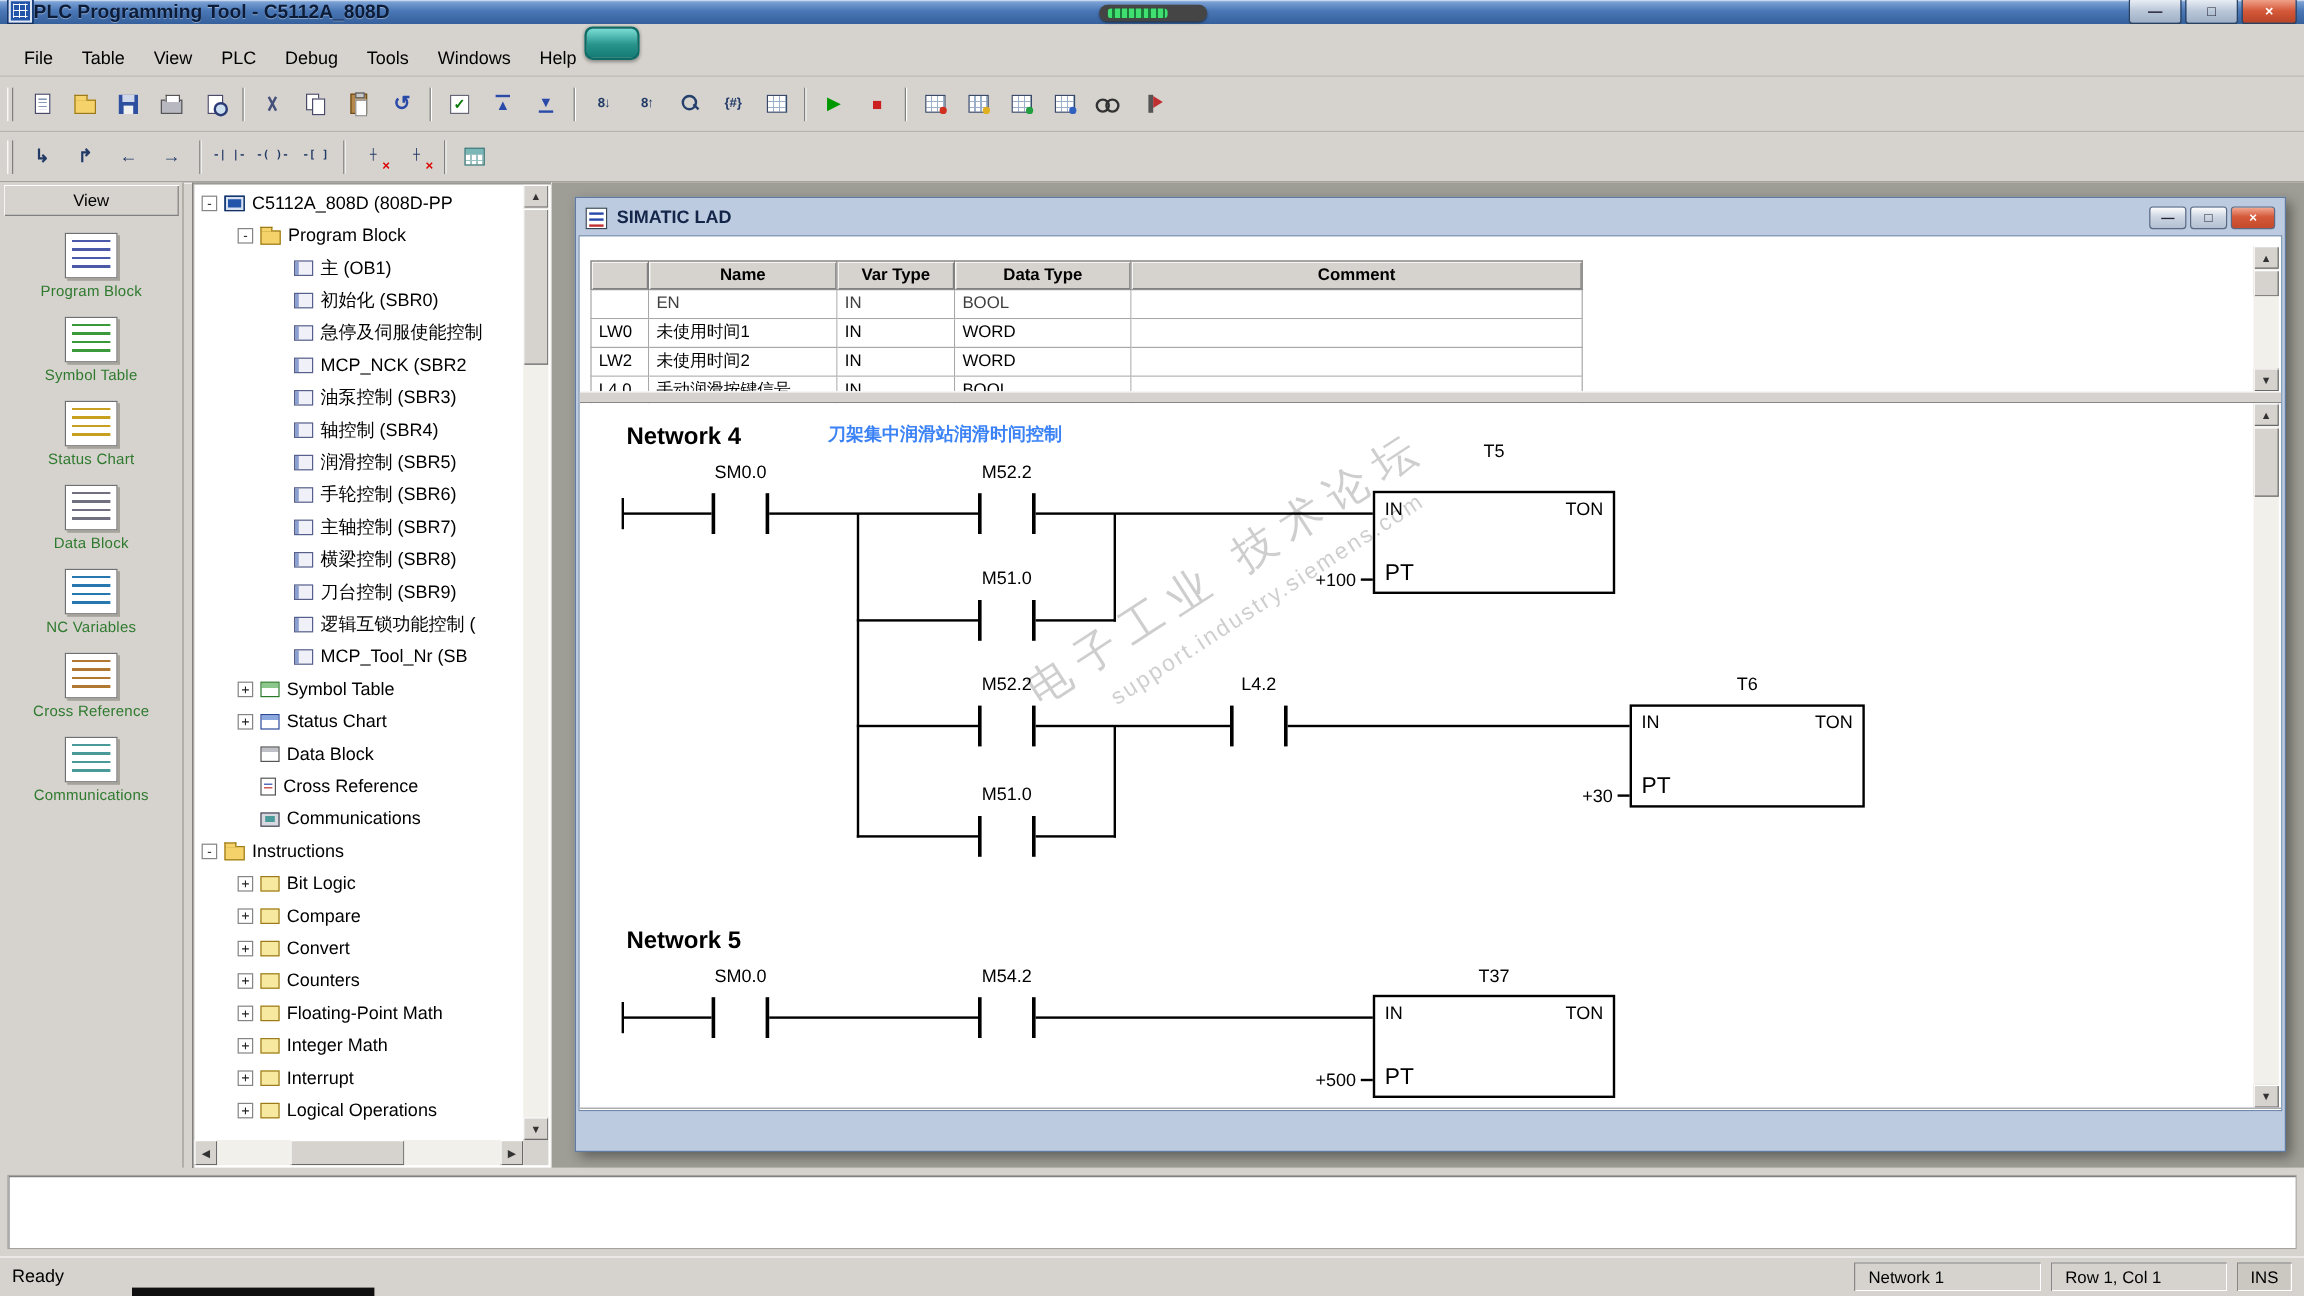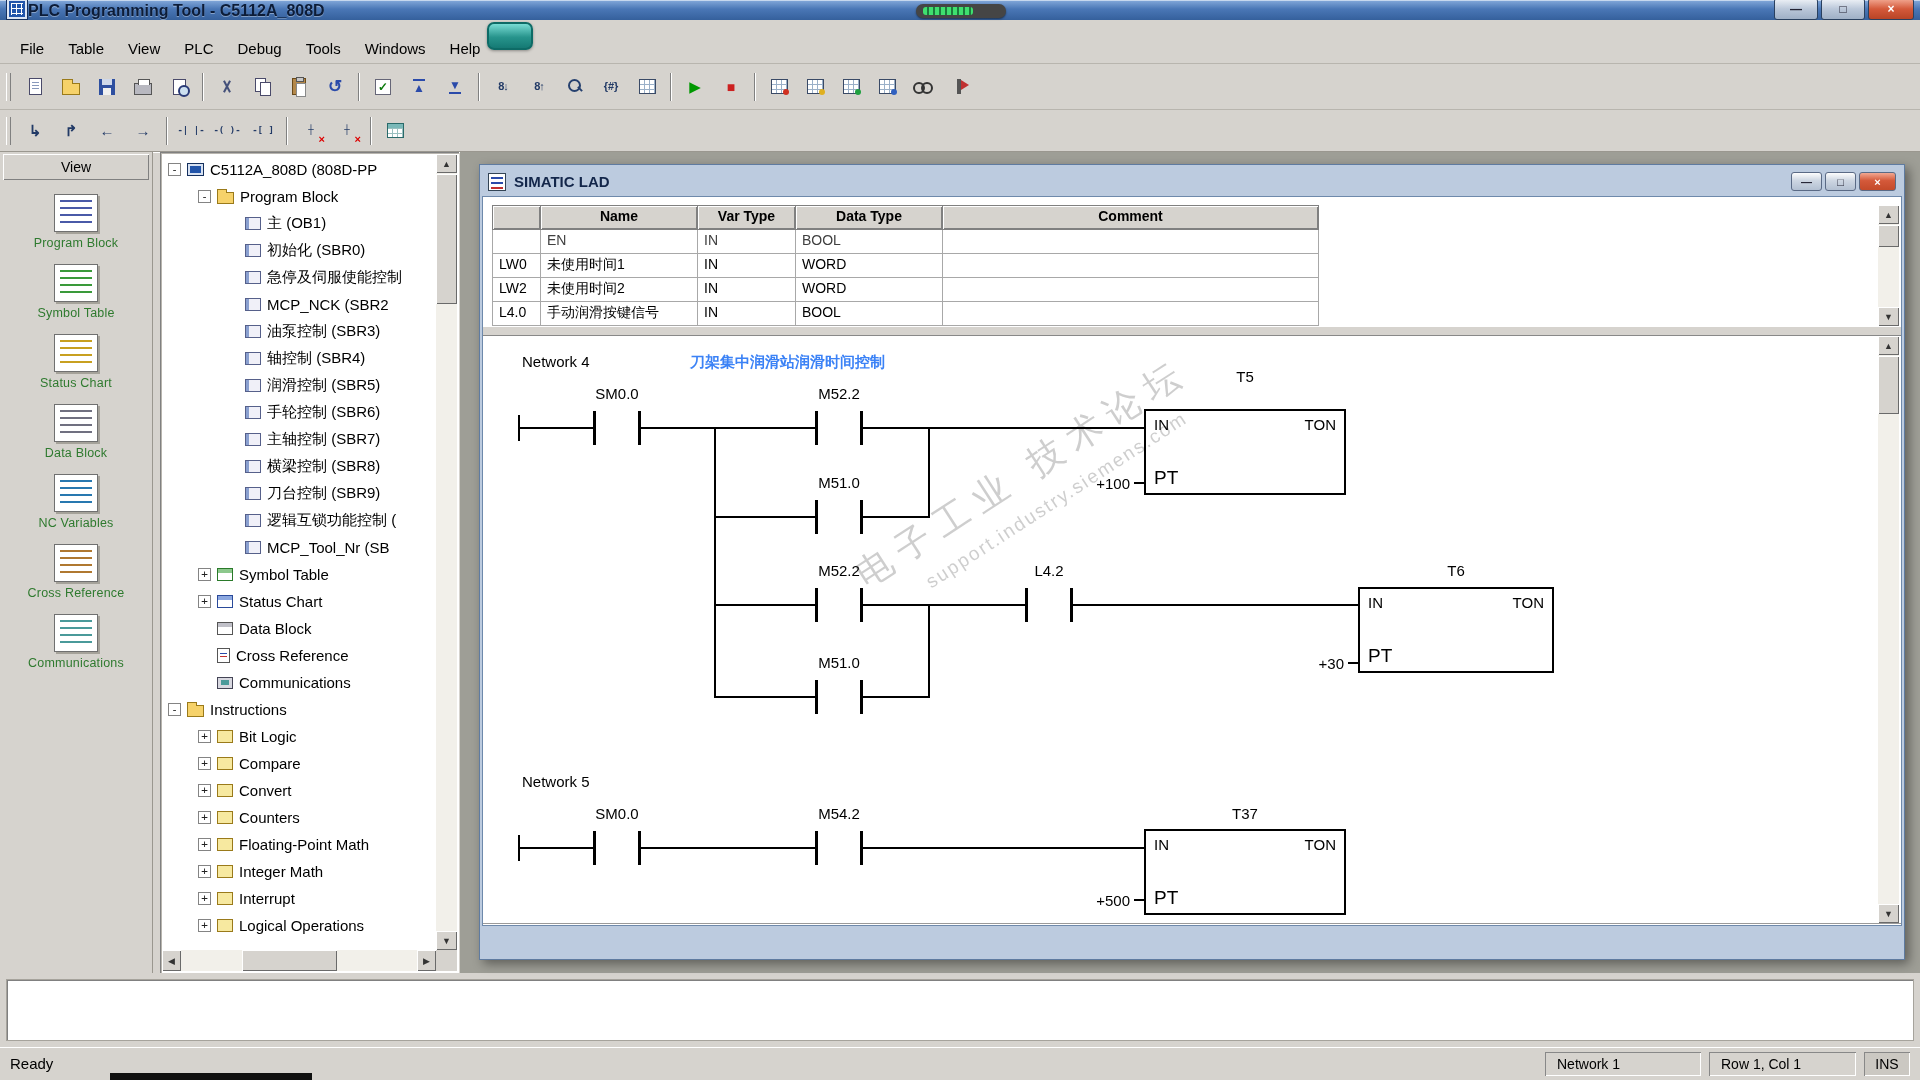--- a/index.html
+++ b/index.html
@@ -141,21 +141,21 @@
 .ladicon{width:18px;height:18px;background:#fff;border:1px solid #345;position:relative;flex:none}
 .ladicon::before{content:"";position:absolute;left:2px;top:3px;width:12px;height:2px;background:#2a4aaa;box-shadow:0 5px 0 #2a4aaa,0 10px 0 #c03030}
 .child-title{font-weight:bold;font-size:15px;color:#13264a}
 .cbtns{margin-left:auto;display:flex;gap:3px}
 .cbtn{width:31px;height:19px;border:1px solid #5a6a85;border-radius:3px;display:flex;align-items:center;justify-content:center;
  font-size:11px;color:#223;font-weight:bold;background:linear-gradient(#fdfdfd,#cdd6e2 45%,#b3c0d2)}
 .cbtn.close{background:linear-gradient(#f2a892,#d4593a 45%,#c44a2a);color:#fff;width:37px}
 .child-content{position:relative;height:730px;background:#fff;border:1px solid #6e89ab;overflow:hidden}
 
 
-.vtable{position:absolute;left:9px;top:8px}
+.vtable{position:absolute;left:9px;top:20px}
 .vrow{display:flex}
 .vc{border:1px solid #a8a8a8;border-left:none;height:24px;padding:2px 6px;font-size:14px;overflow:hidden;white-space:nowrap;background:#fff}
 .vrow + .vrow .vc{border-top:none}
 .c-addr{width:49px;border-left:1px solid #a8a8a8}
 .c-name{width:157px}.c-var{width:98px}.c-data{width:147px}.c-comment{width:376px}
 .vheadrow .vc{height:25px;background:#d6d3ce;font-weight:bold;text-align:center;
  box-shadow:inset 1px 1px 0 #fff,inset -1px -1px 0 #808080;border-color:#808080}
 .grayrow .vc{color:#404040}
 .split{position:absolute;left:0;top:129px;width:100%;height:10px;background:#d6d3ce;box-shadow:inset 0 1px 0 #fff,inset 0 -1px 0 #888}
 
@@ -168,21 +168,21 @@
 .wv{position:absolute;width:2px;background:#000}
 .ct{position:absolute;width:48px;height:34px;background:#fff}
 .ct::before,.ct::after{content:"";position:absolute;top:0;width:3px;height:34px;background:#000}
 .ct::before{left:0}.ct::after{right:0}
 .llabel{position:absolute;width:120px;text-align:center;font-size:15px;white-space:nowrap}
 .preset{position:absolute;width:60px;text-align:right;font-size:15px}
 .tbox{position:absolute;border:2px solid #000;background:transparent}
 .tb-in{position:absolute;left:8px;top:5px;font-size:15px}
 .tb-type{position:absolute;right:8px;top:5px;font-size:15px}
 .tb-pt{position:absolute;left:8px;bottom:4px;font-size:19px}
-.netlbl{position:absolute;font-size:15px;font-weight:normal}
+.netlbl{position:absolute;font-size:20px;font-weight:bold}
 .netcmt{position:absolute;font-size:15px;font-weight:bold;color:#3b82f6}
 
 
 .tabstrip{position:absolute;left:0;top:726px;width:1418px;height:31px;background:#fff;border-top:1px solid #9a9a9a;
  display:flex;align-items:center;padding:0 2px;overflow:hidden}
 .tspacer{flex:1}
 
 
 .output{position:absolute;left:6px;top:979px;width:1908px;height:62px;background:#fff;
  box-shadow:inset 1px 1px 0 #808080,inset -1px -1px 0 #fff;border:1px solid #a6a39c}

